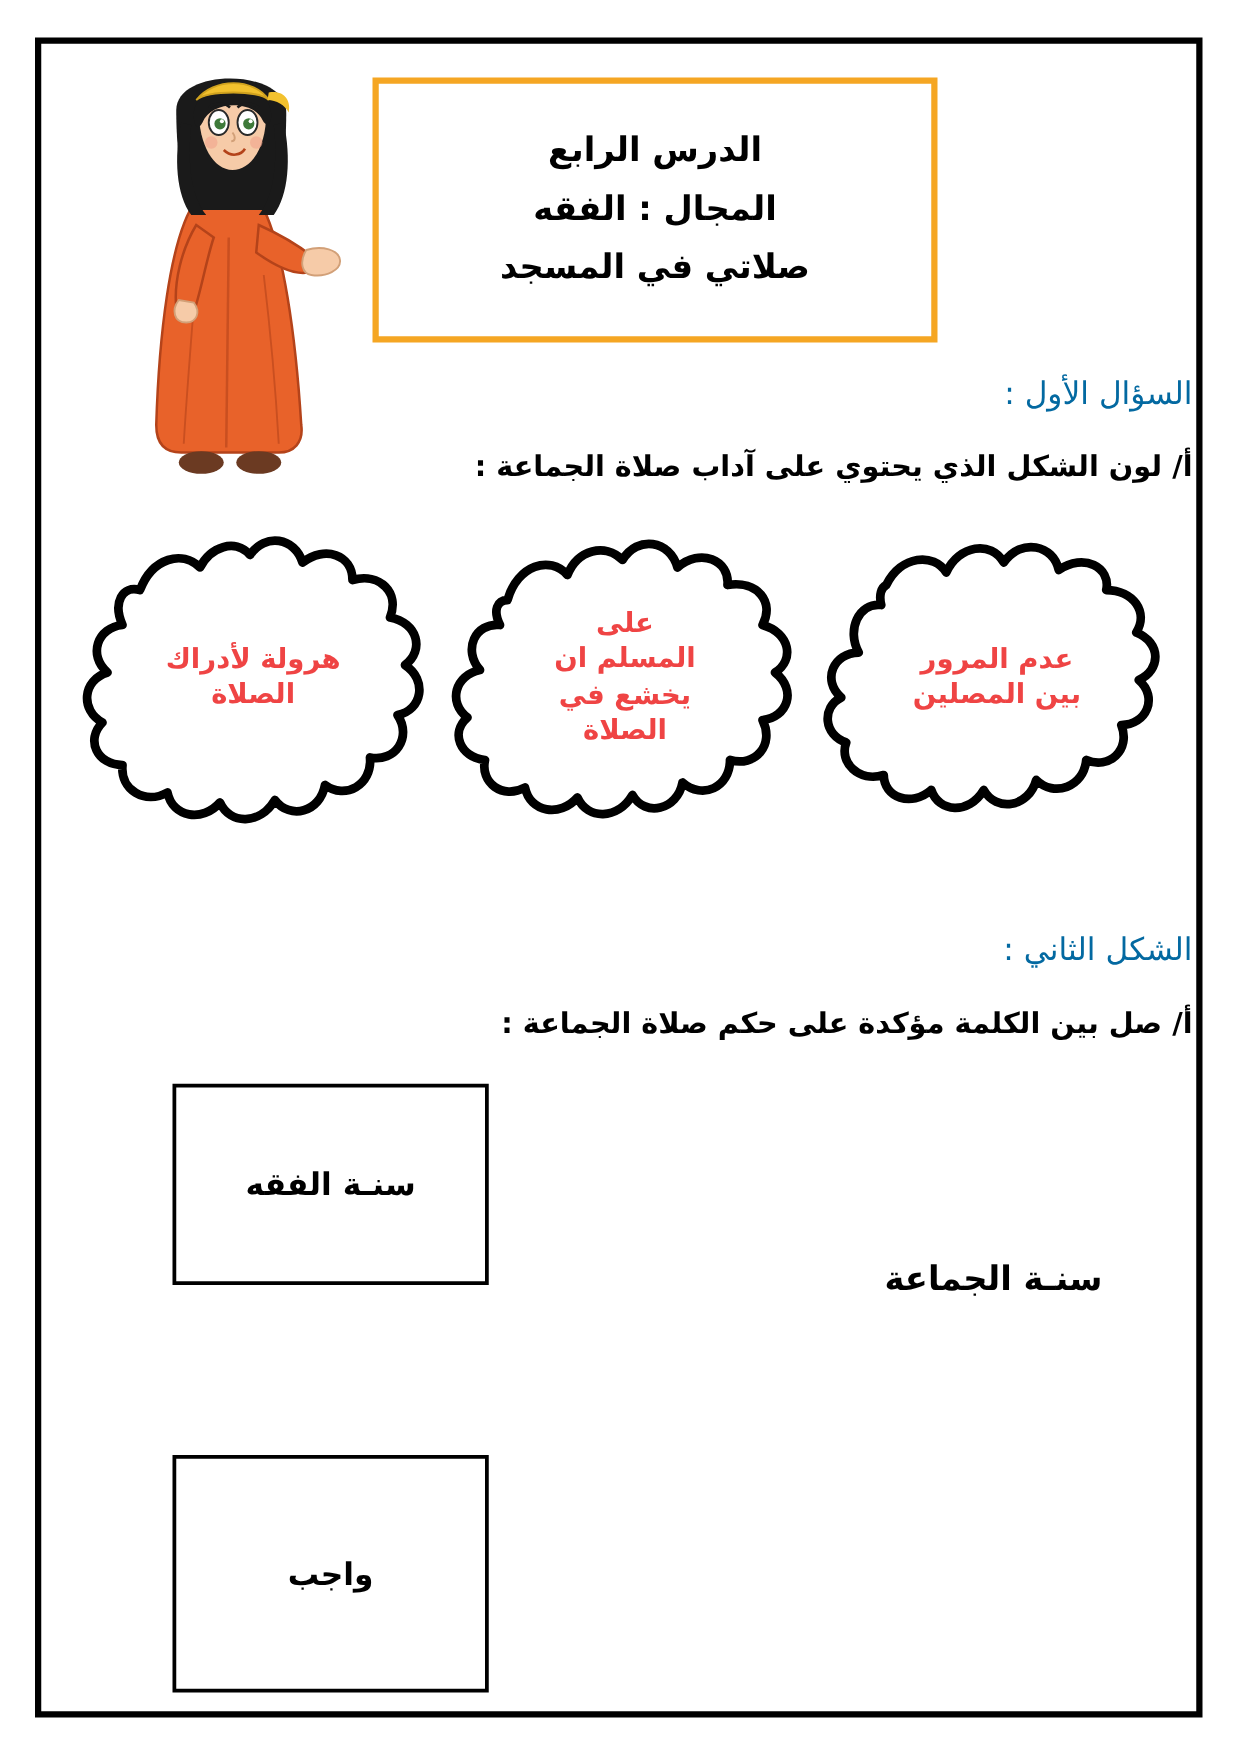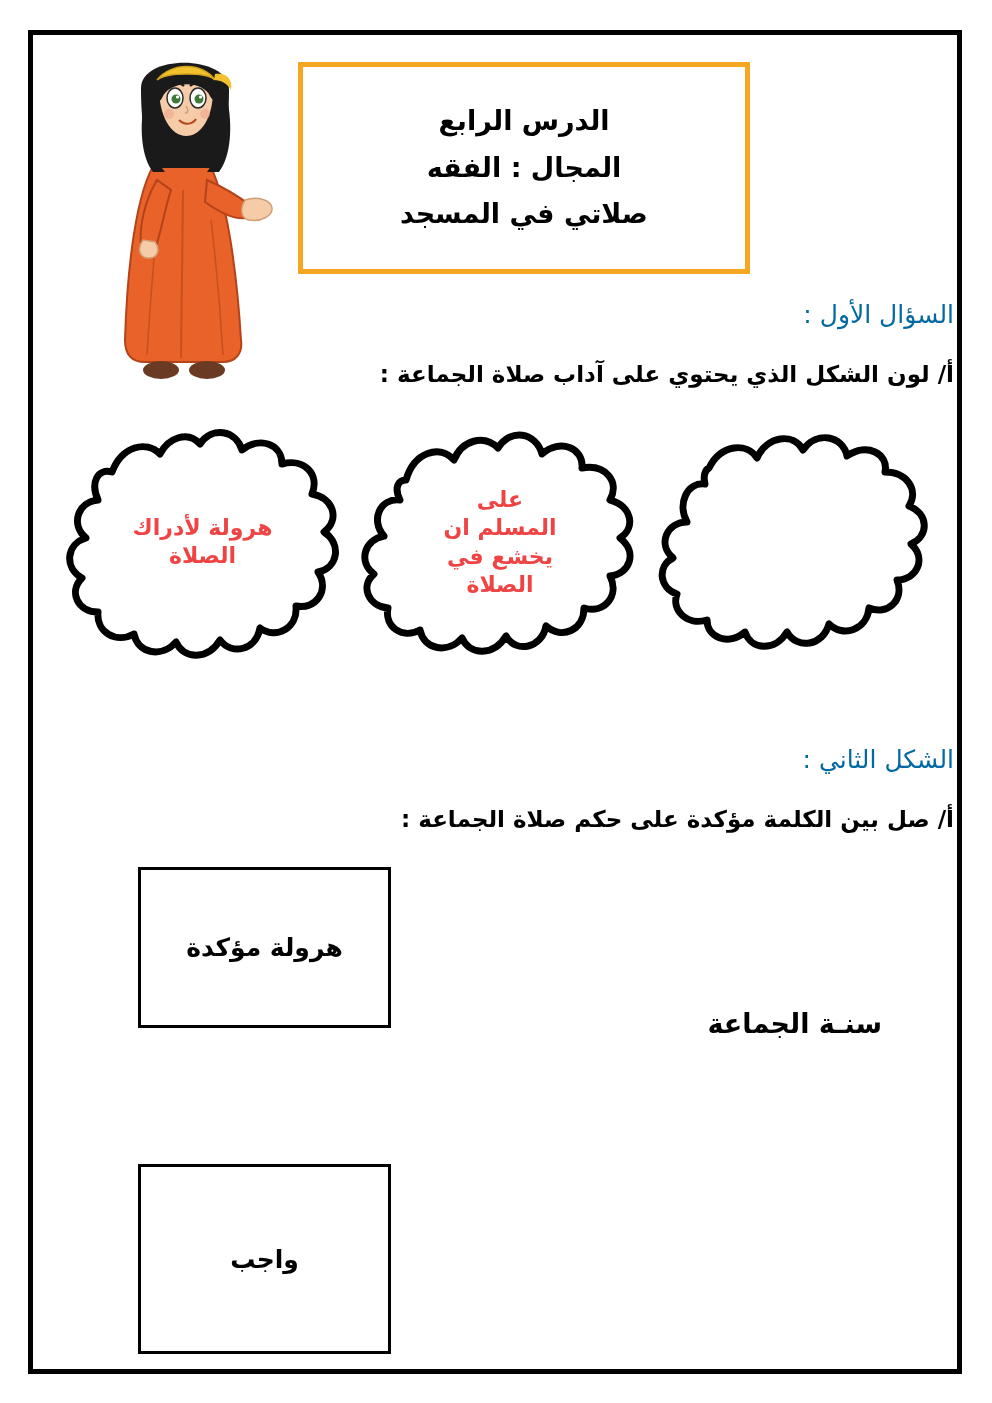--- a/index.html
+++ b/index.html
@@ -232,24 +232,26 @@
     <div class="splat-label">على
 المسلم ان
 يخشع في
 الصلاة</div>
   </div>
 
   <div class="splat">
     <svg viewBox="0 0 285 265" xmlns="http://www.w3.org/2000/svg">
       <path d="M54 58 C66 34 92 32 102 48 C112 26 138 22 148 40 C162 20 188 26 192 46 C212 32 234 44 230 62 C252 62 264 80 254 96 C274 104 274 126 256 134 C272 148 262 170 242 170 C250 190 232 206 214 198 C212 220 188 228 174 214 C168 236 142 240 132 222 C120 242 96 240 90 222 C74 236 52 228 52 210 C32 216 16 200 22 184 C4 178 2 156 18 148 C2 134 12 112 32 112 C22 94 32 72 50 74 C48 66 50 60 54 58 Z" fill="#ffffff" stroke="#000000" stroke-width="7" stroke-linejoin="round"></path>
     </svg>
+    <div class="splat-label">عدم المرور
+بين المصلين</div>
   </div>
 
 </div>
 
 <div class="q-block" id="q2">
   <div class="q-title">الشكل الثاني :</div>
   <div class="q-sub">أ/ صل بين الكلمة مؤكدة على حكم صلاة الجماعة :</div>
 </div>
 
-<div class="match-box" id="box-a">هرولة مؤكدة</div>
+<div class="match-box" id="box-a">سنـة الفقه</div>
 <div class="match-box" id="box-b">واجب</div>
 <div class="match-target">سنـة الجماعة</div>
 
 </body></html>

